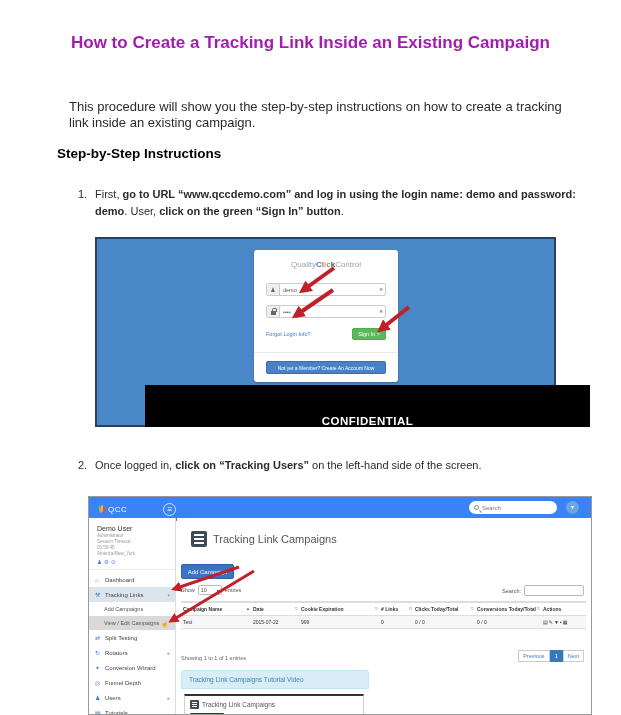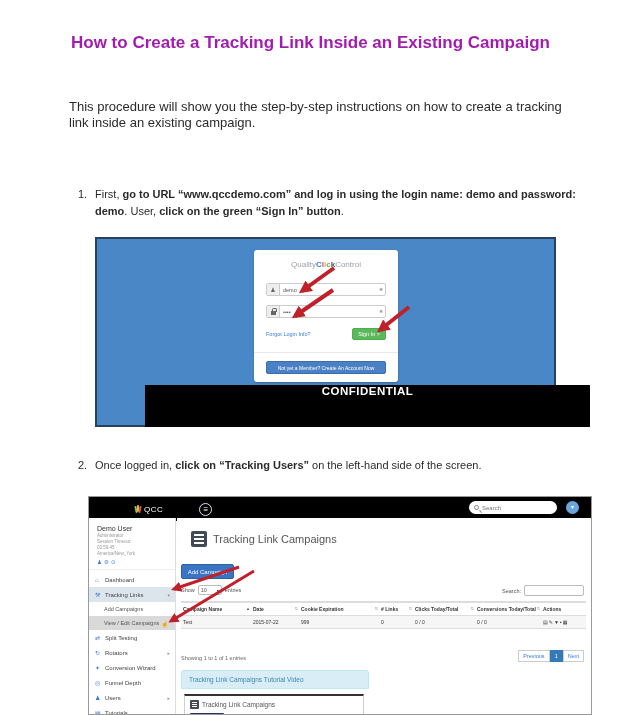--- a/index.html
+++ b/index.html
@@ -38,28 +38,28 @@
   .lc-links { position:absolute; top:77px; left:12px; right:12px; height:13px; display:flex;
               justify-content:space-between; align-items:center; }
   .lc-forgot { font-size:5.5px; color:#3b7dd8; }
   .lc-signin { background:#5cb85c; color:#fff; border:1px solid #4cae4c; border-radius:2px;
                font-size:5.5px; padding:2px 5px; font-family:inherit; }
   .lc-div { position:absolute; top:102px; left:0; right:0; border-top:1px solid #e8e8e8; }
   .lc-member { position:absolute; top:111px; left:12px; right:12px; height:13px; background:#4a80c4;
                border:1px solid #3a6cae; border-radius:2px; color:#fff; font-size:5px;
                display:flex; align-items:center; justify-content:center; font-family:inherit; }
   .conf-bar { position:absolute; top:385px; left:145px; width:445px; height:42px; background:#000;
-              display:flex; align-items:flex-start; justify-content:center; }
+              display:flex; align-items:flex-end; justify-content:center; }
   .conf-bar span { color:#fff; font-weight:bold; font-size:11.5px; letter-spacing:.5px; }
 
   
   .shot2 { position:absolute; top:496px; left:88px; width:504px; height:219px; background:#fff;
            border:1px solid #999; overflow:hidden; }
-  .topbar { position:absolute; top:0; left:0; right:0; height:24px; background:#000000;
-            display:flex; align-items:center;padding-left:36px; }
+  .topbar { position:absolute; top:0; left:0; right:0; height:24px; background:#3b82f6;
+            display:flex; align-items:center; }
   .brand { display:flex; align-items:center; margin-left:10px; }
   .brand-mark { width:6px; height:8px; margin-right:3px; position:relative; }
   .brand-mark i { position:absolute; width:2px; height:7px; border-radius:1px; display:block; }
   .brand-mark i:nth-child(1){ left:0; top:1px; background:#8bc34a; transform:rotate(-12deg);}
   .brand-mark i:nth-child(2){ left:2px; top:0; background:#f0ad4e; }
   .brand-mark i:nth-child(3){ left:4px; top:1px; background:#d9534f; transform:rotate(12deg);}
   .brand-txt { color:#fff; font-size:8px; letter-spacing:.5px; }
   .hamb { margin-left:36px; width:13px; height:13px; border:1px solid #cfe2f5; border-radius:50%;
           color:#fff; font-size:8px; line-height:11px; text-align:center; }
   .searchpill { position:absolute; right:34px; top:4px; width:88px; height:13px; background:#fff;
@@ -132,20 +132,21 @@
 
   .arrows { position:absolute; left:0; top:0; pointer-events:none; }
 </style>
 </head>
 <body>
 
 <div class="page">
 
   <div class="t-title">How to Create a Tracking Link Inside an Existing Campaign</div>
   <div class="t-intro">This procedure will show you the step-by-step instructions on how to create a tracking link inside an existing campaign.</div>
+  <div class="t-h2">Step-by-Step Instructions</div>
 
   <div class="step step1">
     <span class="num">1.</span>
     <span class="txt"><span>First, </span><b>go to URL “www.qccdemo.com” and log in using the login name: demo and password: demo</b><span>. User, </span><b>click on the green “Sign In” button</b><span>.</span></span>
   </div>
 
   <div class="shot1">
     <div class="login-card">
       <div class="lc-logo">
         <span>Quality</span><span class="clk"><span class="c0">C</span><span class="c1">l</span><span class="c2">i</span><span class="c3">c</span><span class="c4">k</span></span><span>Control</span>

